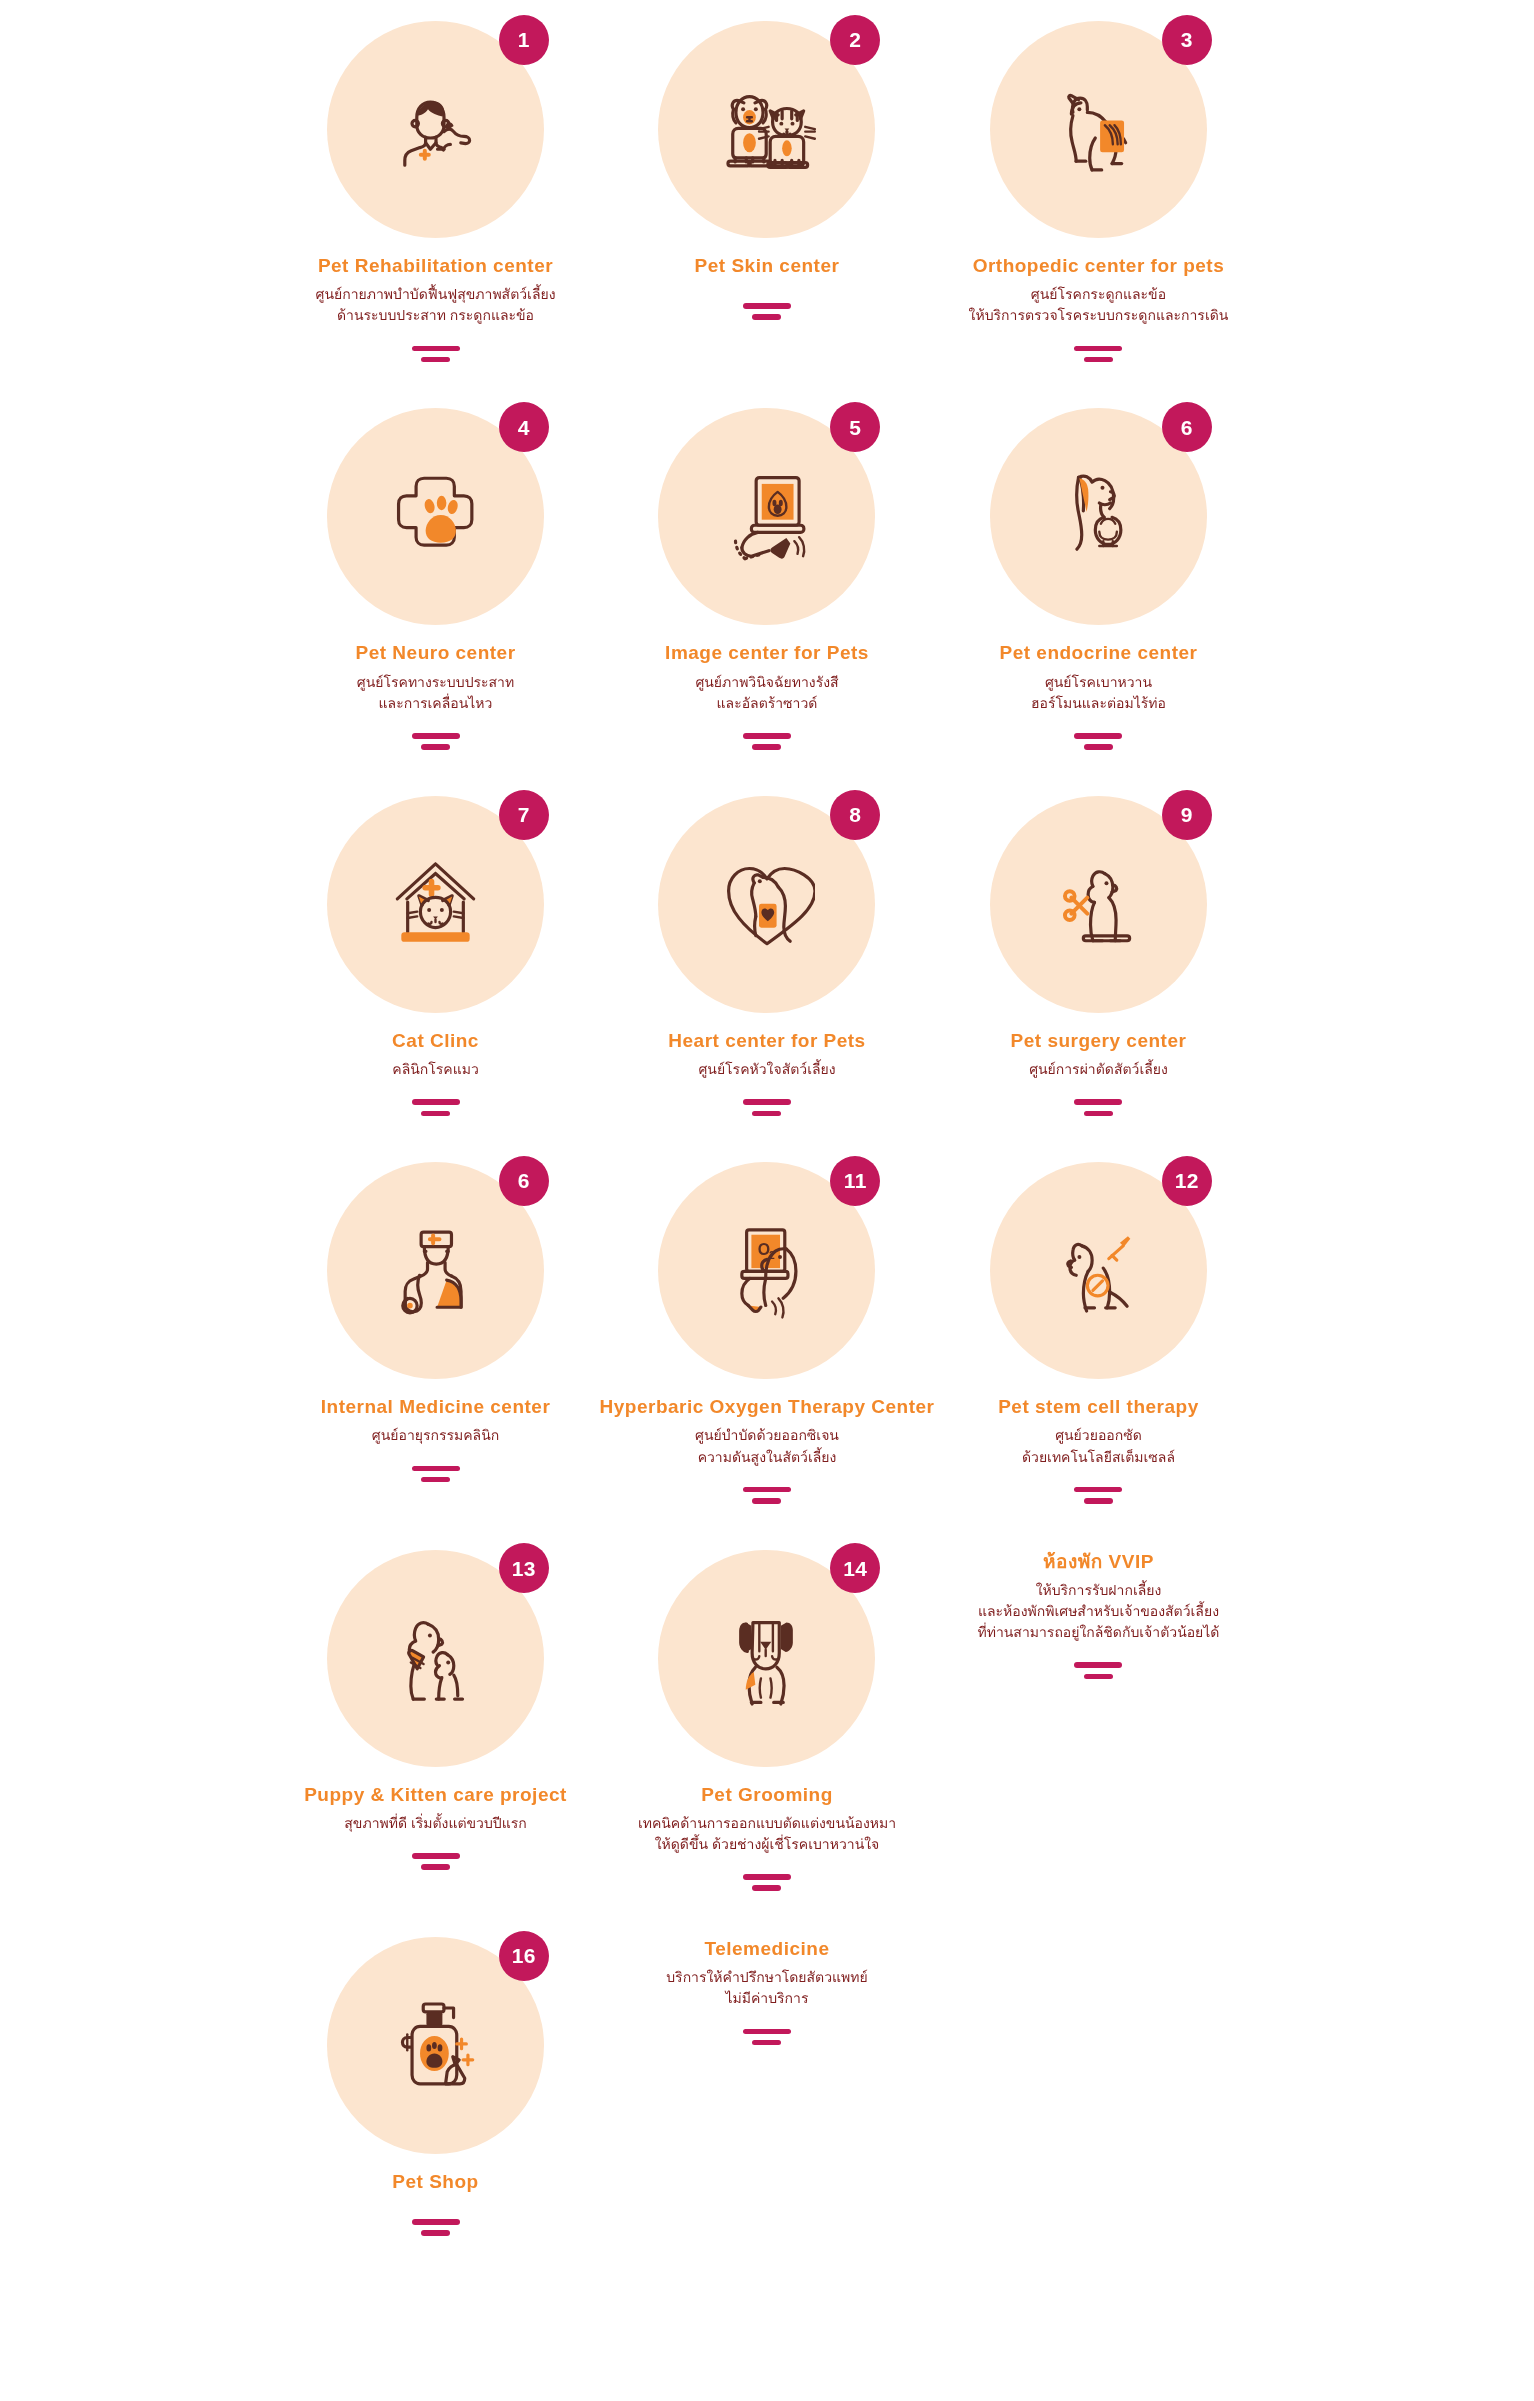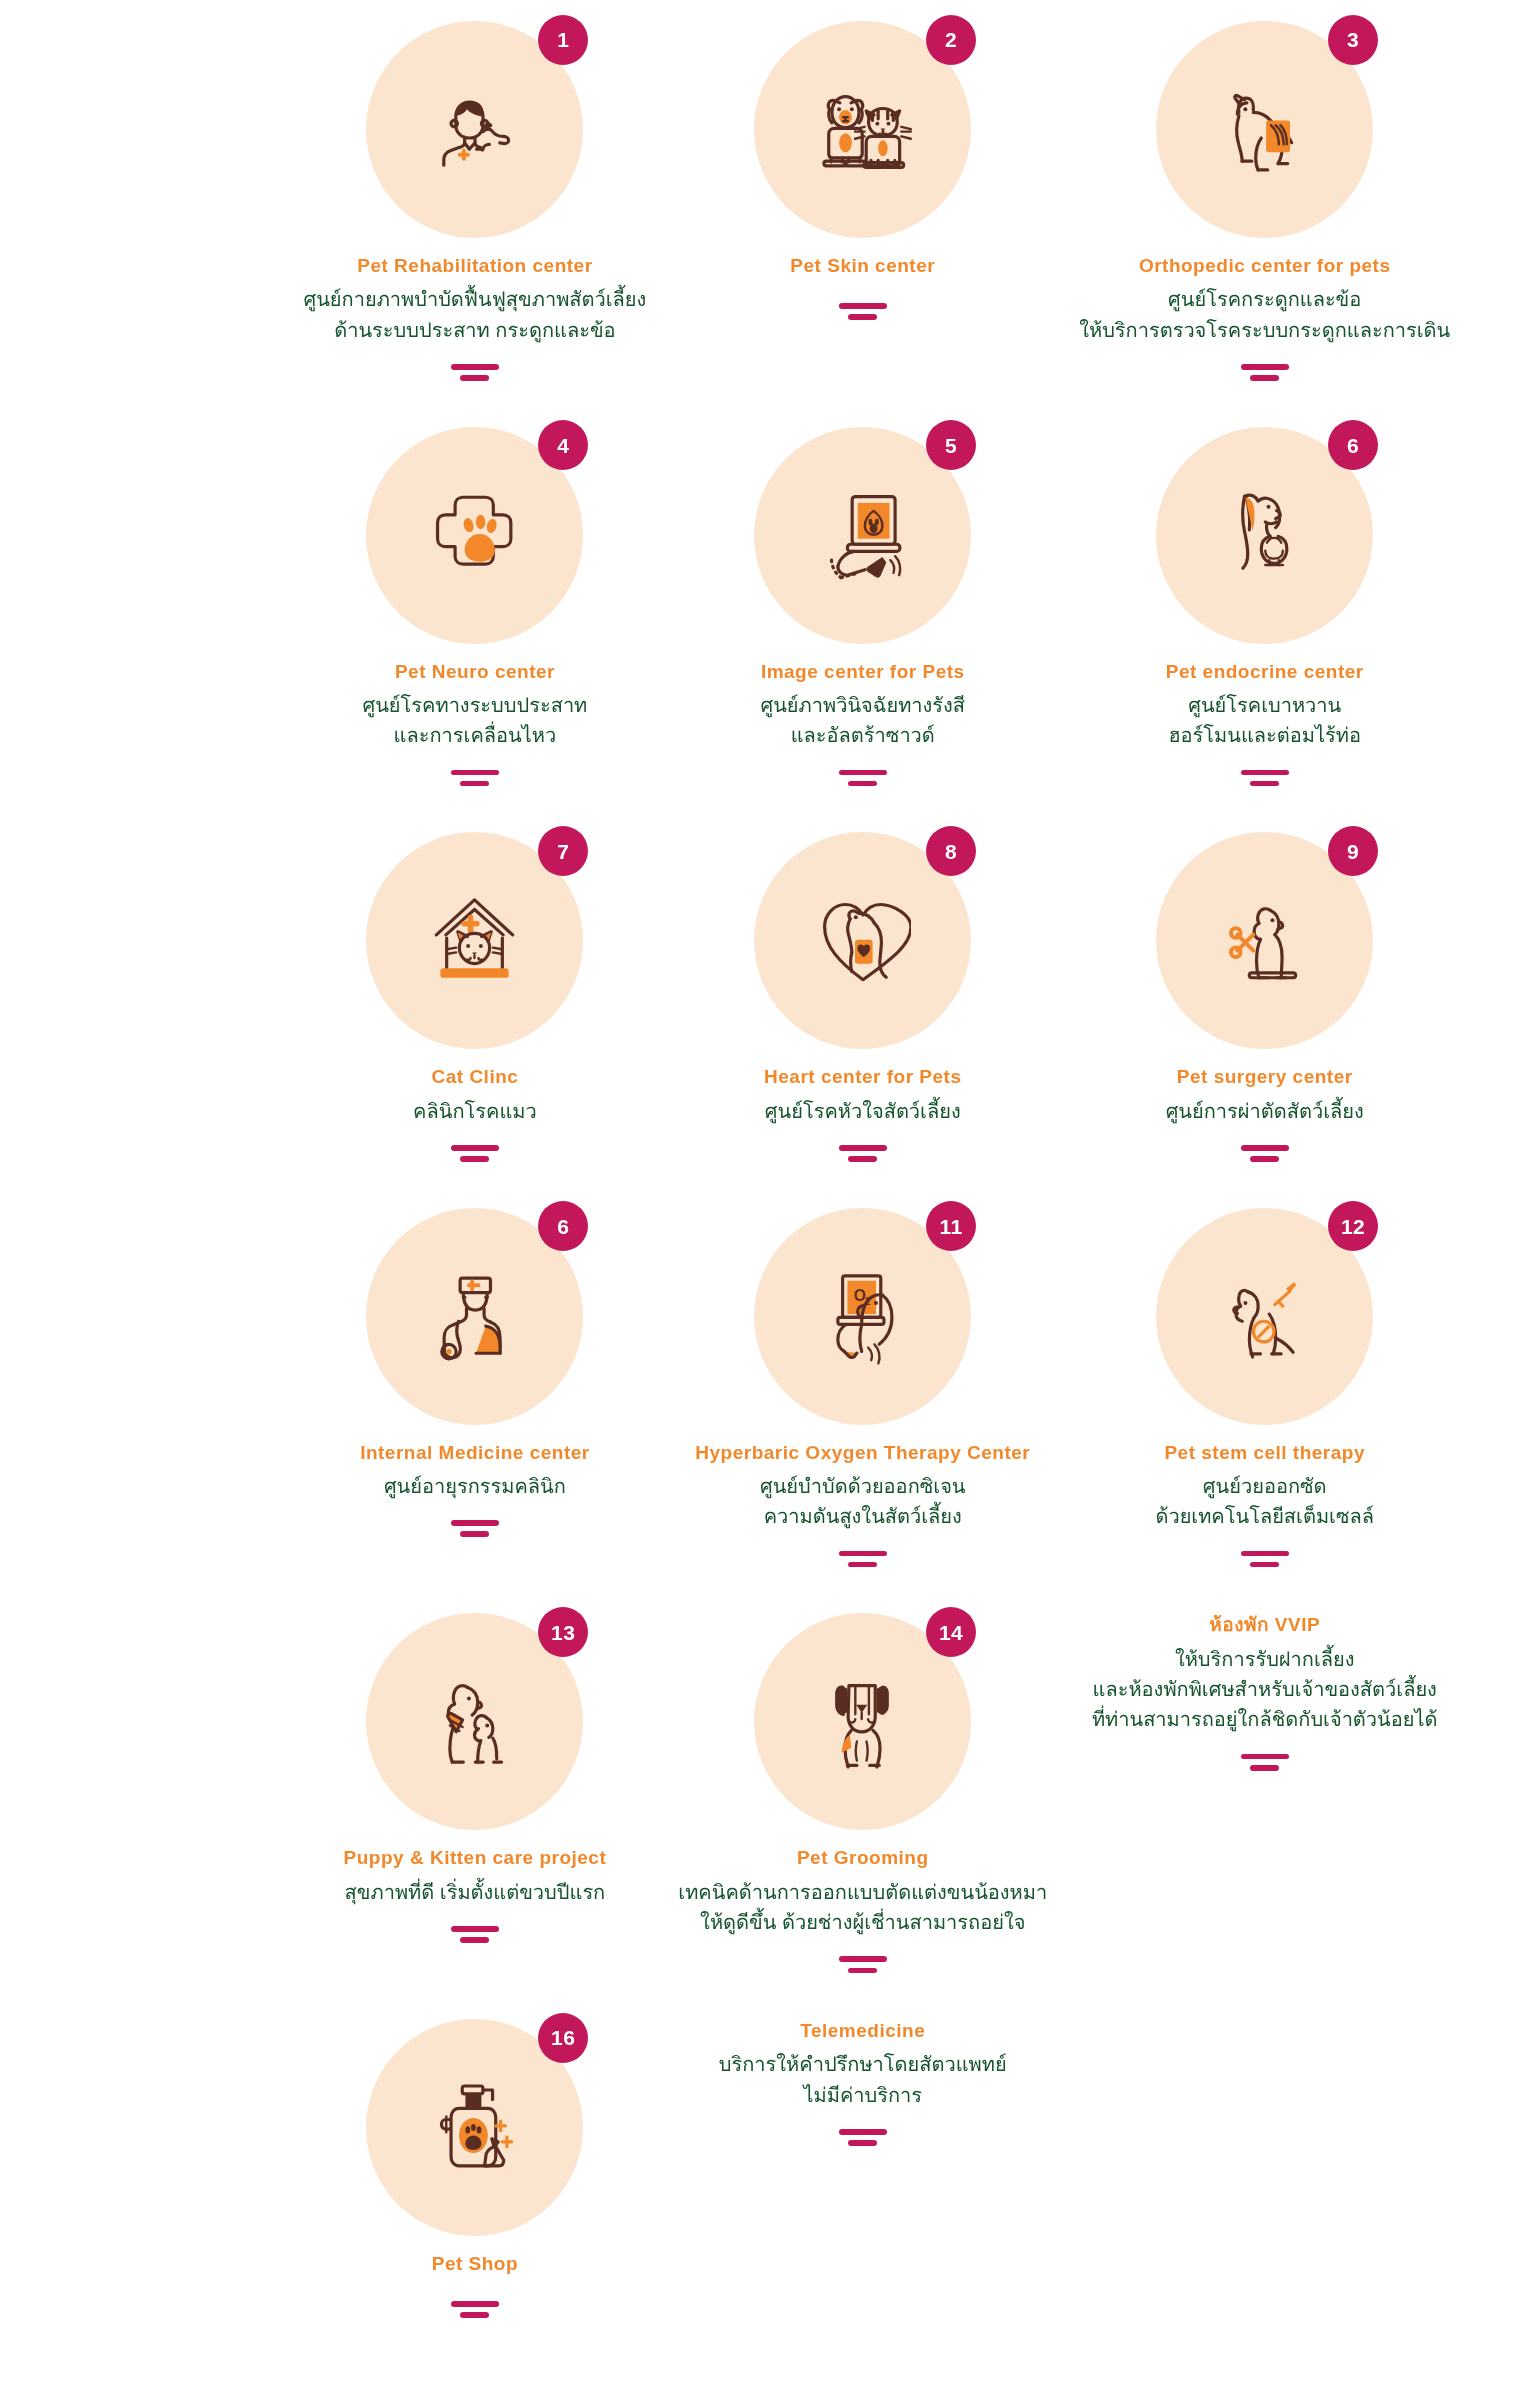--- a/index.html
+++ b/index.html
@@ -73,22 +73,22 @@
     font-size:19px;
     font-weight:bold;
     letter-spacing:0.5px;
     text-align:right;
     line-height:1.25;
     margin-bottom:6.4px;
     white-space:nowrap;
   }
   .desc { text-align:center; }
   .desc-line {
-    color:#14532d;
-    font-size:20px;
+    color:#7f1d1d;
+    font-size:14px;
     line-height:1.52;
     text-align:center;
     white-space:nowrap;
   }
 
   .divider {
     margin-top:19px;
     display:flex;
     flex-direction:column;
     align-items:center;
@@ -543,21 +543,21 @@
     <path d="M38 118h12M66 118h12"></path>
     <path d="M50 88c-2 8-2 16 0 24M62 88c2 8 2 16 0 24" stroke-width="3"></path>
     <path d="M41 80c-6 4-10 12-10 22l12-6z" fill="#f2882a" stroke="none"></path>
   </svg>
           </div>
        <div class="badge">14</div>
      </div>
      <div class="title">Pet Grooming</div>
      <div class="desc">
           <div class="desc-line">เทคนิคด้านการออกแบบตัดแต่งขนน้องหมา</div>
-          <div class="desc-line">ให้ดูดีขึ้น ด้วยช่างผู้เชี่านสามารถอย่ใจ</div>
+          <div class="desc-line">ให้ดูดีขึ้น ด้วยช่างผู้เชี่โรคเบาหวาน่ใจ</div>
         </div>
      <div class="divider">
        <div class="bar-top"></div>
        <div class="bar-bottom"></div>
      </div>
       </div>
       <div class="card">
      <div class="title">ห้องพัก VVIP</div>
      <div class="desc">
           <div class="desc-line">ให้บริการรับฝากเลี้ยง</div>

